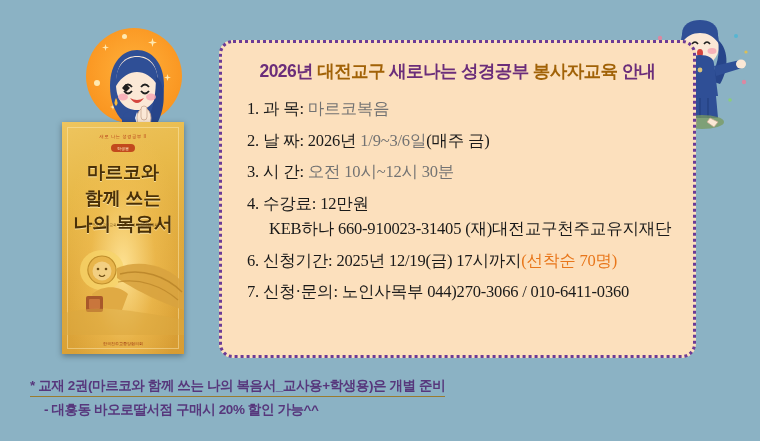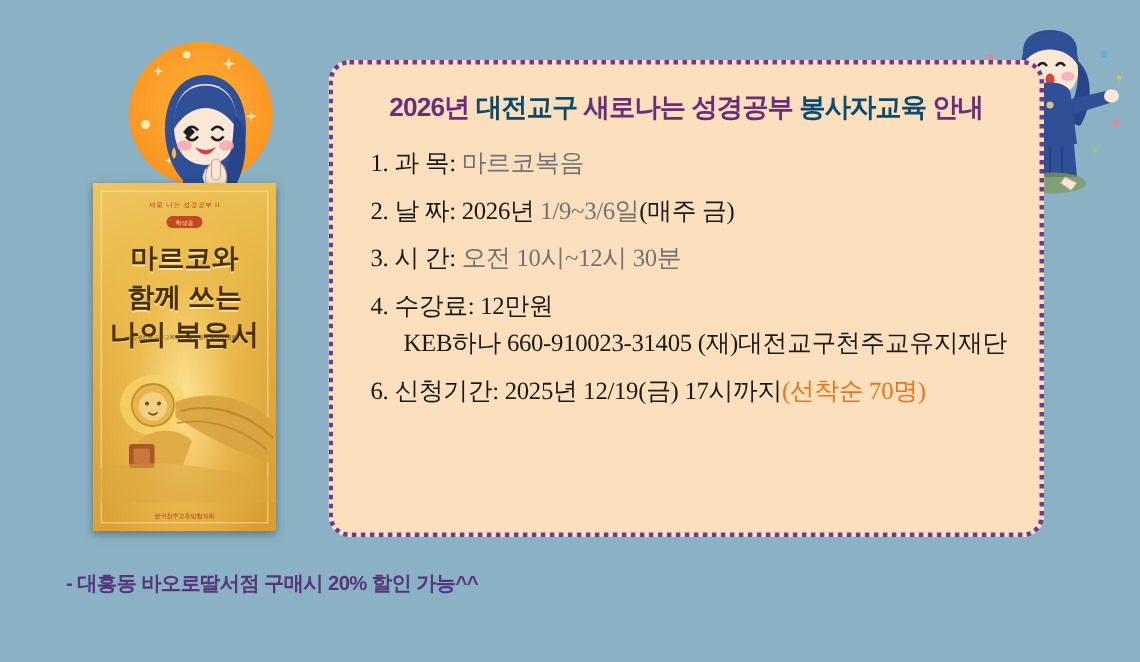--- a/index.html
+++ b/index.html
@@ -53,21 +53,21 @@
     background:#fce0bd;border-radius:14px;
     border:3px dotted #6c3b96;
     box-sizing:border-box;
   }
   .panel-title{
     position:absolute;left:0;right:0;top:16px;text-align:center;
     font-family:"Liberation Sans",sans-serif;font-weight:700;font-size:17.5px;
     letter-spacing:-.6px;white-space:nowrap;
   }
   .pp{color:#6b2d7a;}
-  .pk{color:#0c4a6e;text-align:center;}
+  .pk{color:#a16207;text-align:center;}
 
   .list{position:absolute;left:25px;right:18px;top:55px;}
   .row{
     font-size:16.5px;color:#1a1a1a;line-height:1.34;
     margin-bottom:9.5px;white-space:nowrap;letter-spacing:-.2px;
   }
   .row .val{color:#737373;}
   .row .org{color:#e8761a;}
   .row .sub{display:block;padding-left:22px;margin-top:3px;}
   .num{display:inline-block;}
@@ -211,21 +211,27 @@
         <span class="sub">KEB하나 660-910023-31405 (재)대전교구천주교유지재단</span>
       </div>
 
 
       <div class="row">
         <span class="num">6.</span>
         <span>신청기간:</span>
         <span>2025년 12/19(금) 17시까지</span><span class="org">(선착순 70명)</span>
       </div>
 
+      <div class="row">
+        <span class="num">7.</span>
+        <span>신청·문의:</span>
+        <span>노인사목부 044)270-3066 / 010-6411-0360</span>
+      </div>
 
     </div>
   </div>
 
   <div class="footer">
+    <div class="f1">* 교재 2권(마르코와 함께 쓰는 나의 복음서_교사용+학생용)은 개별 준비</div>
     <div class="f2">- 대흥동 바오로딸서점 구매시 20% 할인 가능^^</div>
   </div>
 
 </div>
 
 </body></html>

